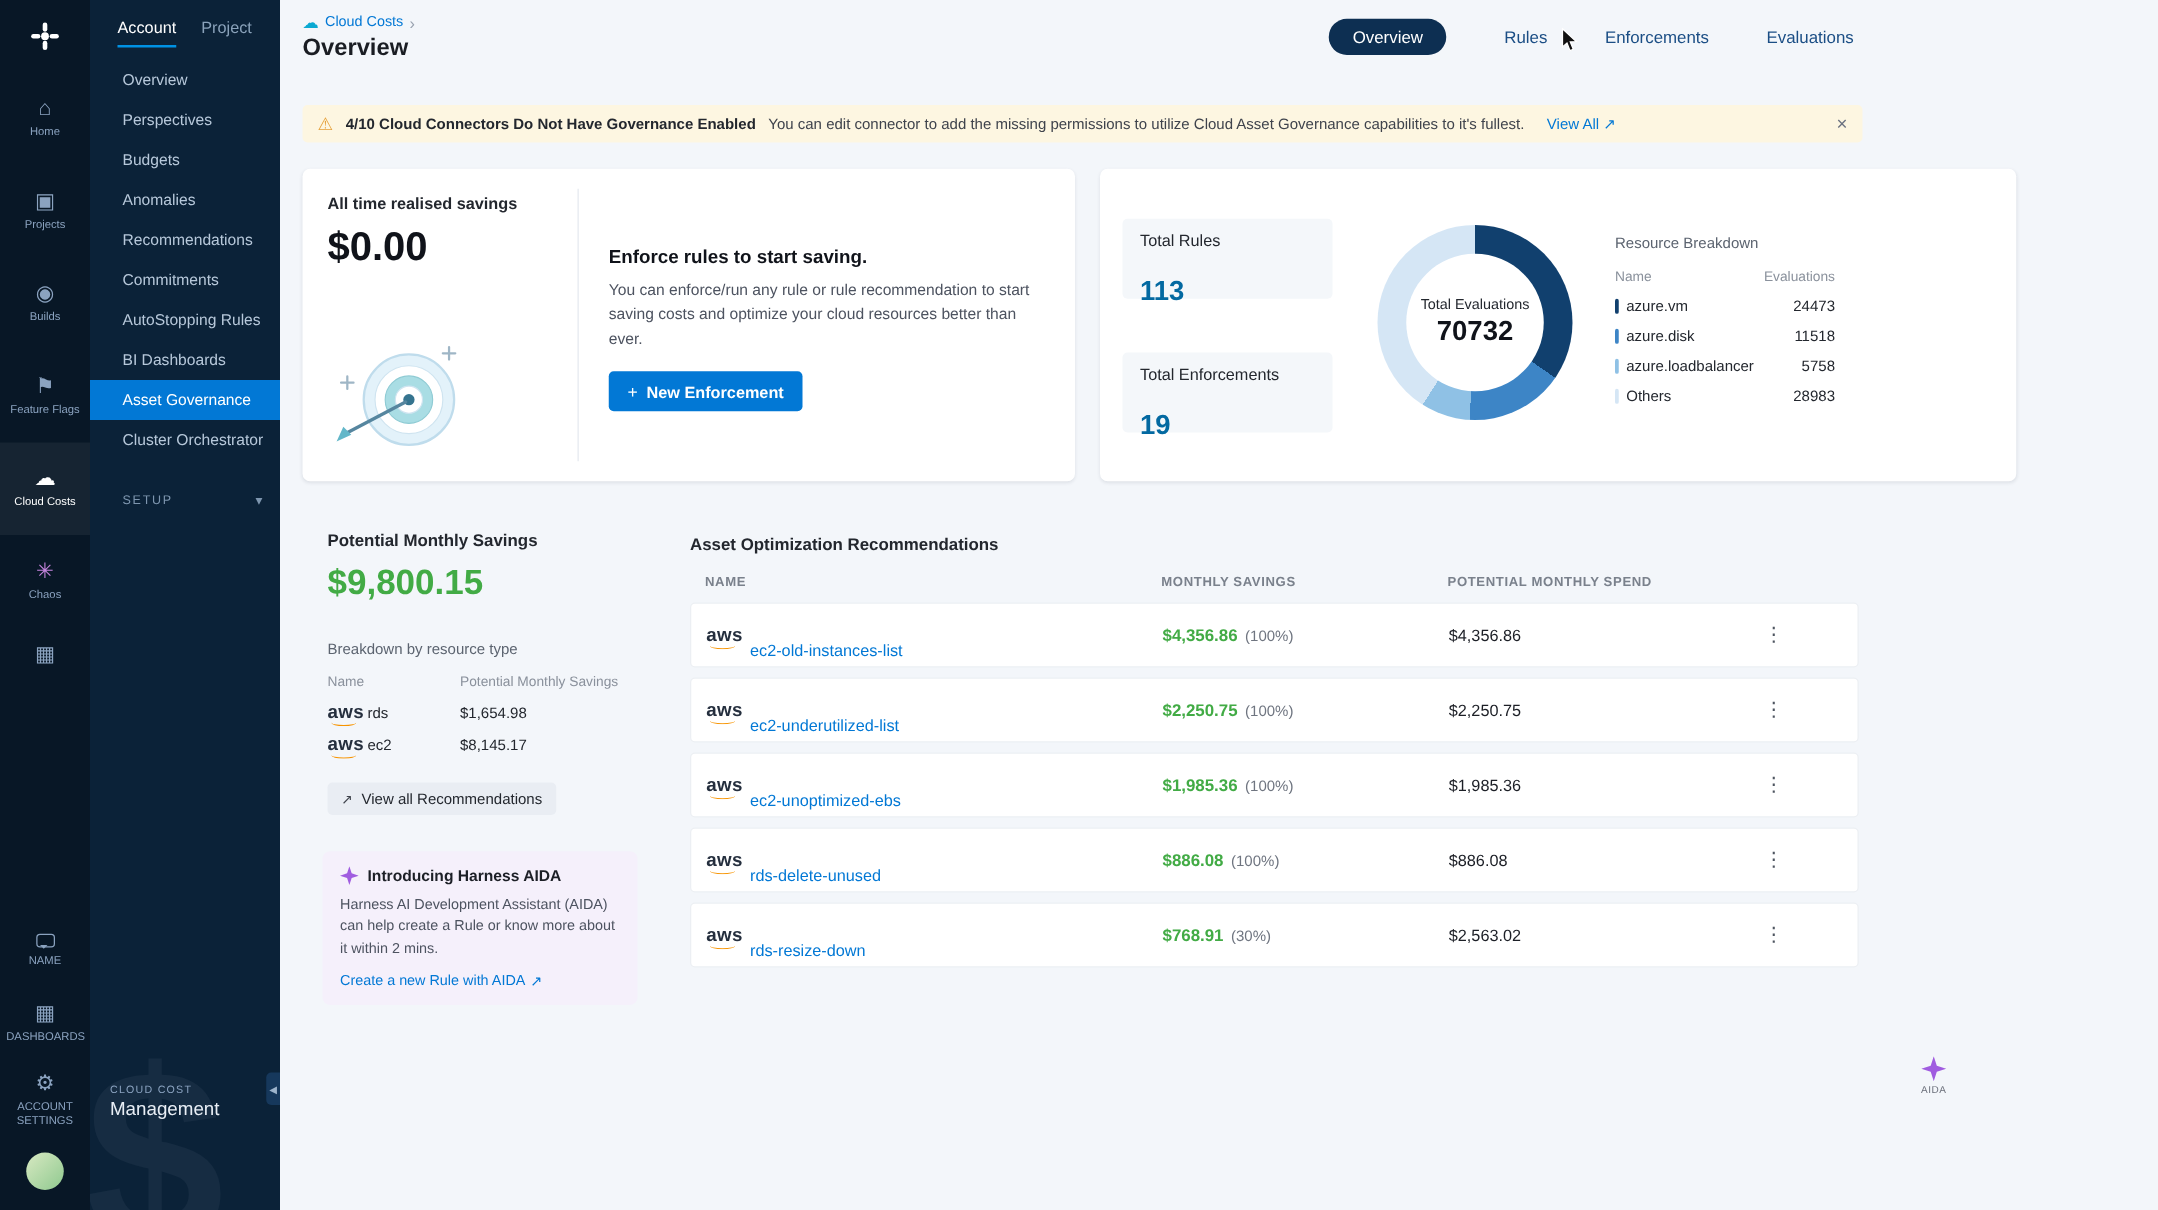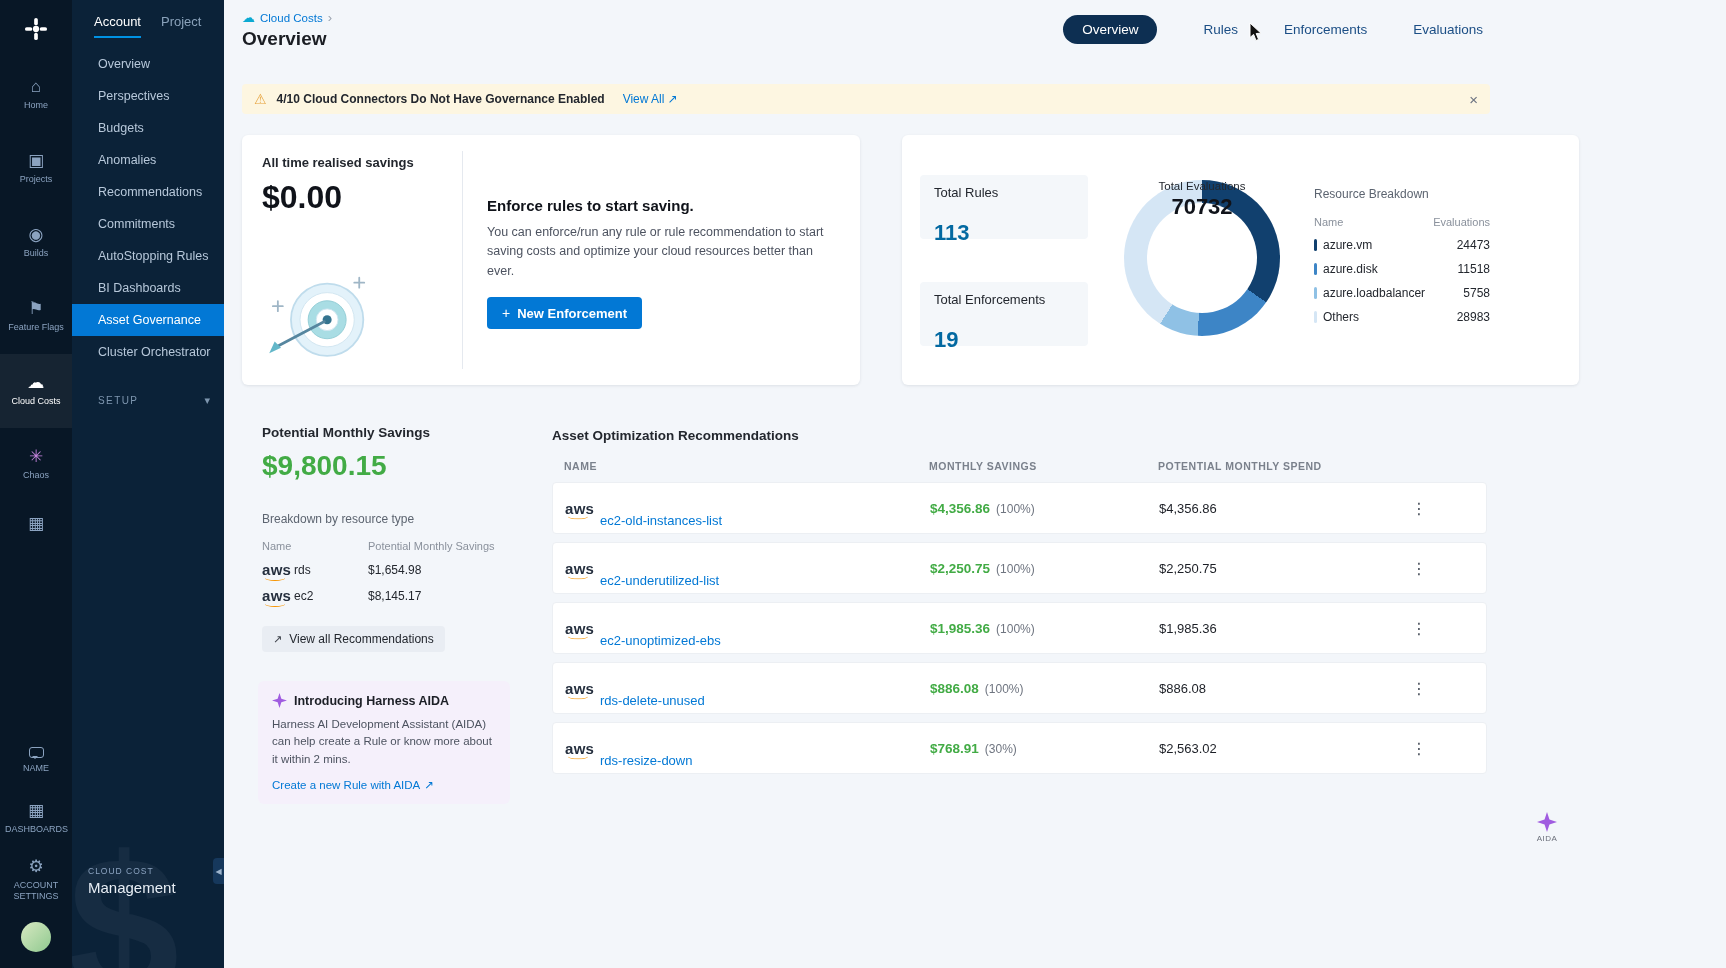--- a/index.html
+++ b/index.html
@@ -57,40 +57,40 @@
   
   .banner { position:absolute; left:18px; top:84px; width:1248px; height:30px; background:#fdf6e1; border-radius:4px; display:flex; align-items:center; padding:0 12px; gap:10px; font-size:12px; }
   .banner .warn { color:#e6a23c; font-size:14px; }
   .banner .btitle { font-weight:700; color:#23272e; }
   .banner .bbody { color:#3f434c; }
   .banner .blink { color:#0278d5; cursor:pointer; white-space:nowrap; margin-left:8px; }
   .banner .bclose { margin-left:auto; color:#6b7280; font-size:15px; cursor:pointer; }
 
   .card { position:absolute; background:#fff; border-radius:6px; box-shadow:0 1px 3px rgba(25,35,55,0.10); }
   .card-left  { left:18px;  top:135px; width:618px; height:250px; }
-  .card-right { left:678px; top:135px; width:677px; height:250px; }
+  .card-right { left:656px; top:135px; width:733px; height:250px; }
 
   .atrs-label { position:absolute; left:20px; top:20px; font-size:13px; font-weight:600; color:#23272e; }
   .atrs-value { position:absolute; left:20px; top:44px; font-size:32px; font-weight:700; color:#10131a; }
   .dart { position:absolute; left:18px; bottom:8px; }
   .v-divider { position:absolute; left:220px; top:16px; bottom:16px; width:1px; background:#e5e9ef; }
   .cta { position:absolute; left:245px; top:62px; right:22px; }
   .cta-title { font-size:15px; font-weight:700; color:#10131a; }
   .cta-body { font-size:12.5px; color:#4d5360; margin-top:9px; line-height:1.55; max-width:370px; }
   .btn-primary { margin-top:16px; display:inline-flex; align-items:center; gap:7px; background:#0278d5; color:#fff; font-size:13px; font-weight:600; padding:8px 15px; border-radius:4px; border:none; cursor:pointer; font-family:inherit; }
   .btn-primary .plus { font-size:14px; font-weight:400; }
 
   .statbox { position:absolute; left:18px; width:168px; height:64px; background:#f4f7fa; border-radius:4px; padding:10px 14px; }
   .statbox .lbl { font-size:13px; color:#23272e; }
   .statbox .num { font-size:22px; font-weight:700; color:#0369a1; margin-top:20px; }
   .statbox.b1 { top:40px; } .statbox.b2 { top:147px; }
 
   .donut { position:absolute; left:222px; top:45px; width:156px; height:156px; border-radius:50%; background:#d5e6f5; }
   .donut::after { content:''; position:absolute; inset:23px; background:#fff; border-radius:50%; }
-  .donut-center { position:absolute; left:222px; top:45px; width:156px; height:156px; display:flex; flex-direction:column; align-items:center; justify-content:flex-start; gap:2px; }
+  .donut-center { position:absolute; left:222px; top:45px; width:156px; height:156px; display:flex; flex-direction:column; align-items:center; justify-content:center; gap:2px; }
   .donut-center .dl { font-size:11.5px; color:#23272e; }
   .donut-center .dv { font-size:22px; font-weight:700; color:#10131a; }
 
   .legend { position:absolute; left:412px; top:52px; width:176px; }
   .legend-title { font-size:12px; color:#5c6470; }
   .legend-head { display:flex; justify-content:space-between; margin-top:15px; font-size:11px; color:#8a919c; }
   .legend-row { display:flex; justify-content:space-between; align-items:center; margin-top:10px; font-size:12px; color:#23272e; }
   .legend-name { display:flex; align-items:center; gap:6px; }
   .swatch { width:3px; height:12px; border-radius:1.5px; background:#ccc; }
   .legend-val { color:#23272e; }
@@ -122,21 +122,21 @@
   .c-awsic { left:12px; }
   .c-name { left:47px; color:#0278d5; font-size:13px; font-weight:500; cursor:pointer;margin-top:12px; }
   .c-sav { left:377px; font-size:13.5px; font-weight:700; color:#42ab45; white-space:nowrap; }
   .c-sav .pct { font-weight:400; font-size:12px; color:#6f7580; margin-left:6px; }
   .c-spend { left:606px; font-size:13px; color:#1c1f26; }
   .c-kebab { left:852px; color:#4e5560; font-size:16px; cursor:pointer; padding:4px 6px; }
 
   .awsbadge { position:relative; display:inline-block; width:26px; font-size:15px; font-weight:700; color:#252f3e; text-align:center; letter-spacing:0.3px; }
   .awsbadge::after { content:''; position:absolute; left:3px; right:3px; bottom:-3px; height:5px; border-bottom:1.6px solid #f79400; border-radius:0 0 50% 50%; }
 
-  .aida-fab { position:absolute; left:1530px; top:812px; width:34px; display:flex; flex-direction:column; align-items:center; gap:2px; cursor:pointer; }
+  .aida-fab { position:absolute; left:1530px; top:845px; width:34px; display:flex; flex-direction:column; align-items:center; gap:2px; cursor:pointer; }
   .aida-fab .flabel { font-size:8px; color:#6b6f7a; letter-spacing:0.4px; }
 </style>
 </head>
 <body>
 
 <div class="app">
 
   <nav class="rail">
     <div class="rail-logo">
       <svg width="24" height="24" viewBox="0 0 26 26">
@@ -239,20 +239,21 @@
 
     <div class="cursor">
       <svg width="15" height="20" viewBox="0 0 15 20">
           <path d="M1 1 L1 15.5 L4.6 12.4 L7 18.5 L9.6 17.4 L7.2 11.5 L12 11.2 Z" fill="#111" stroke="#fff" stroke-width="1"></path>
         </svg>
     </div>
 
     <div class="banner">
       <span class="warn">⚠</span>
       <span class="btitle">4/10 Cloud Connectors Do Not Have Governance Enabled</span>
+      <span class="bbody">You can edit connector to add the missing permissions to utilize Cloud Asset Governance capabilities to it's fullest.</span>
       <span class="blink"><span>View All</span> <span>↗</span></span>
       <span class="bclose">×</span>
     </div>
 
     <section class="card card-left">
       <div class="atrs-label">All time realised savings</div>
       <div class="atrs-value">$0.00</div>
       <div class="dart">
         <svg width="118" height="104" viewBox="0 0 130 115">
           <circle cx="74" cy="55" r="40" fill="#e3f2fa" stroke="#bfdcec" stroke-width="2"></circle>

